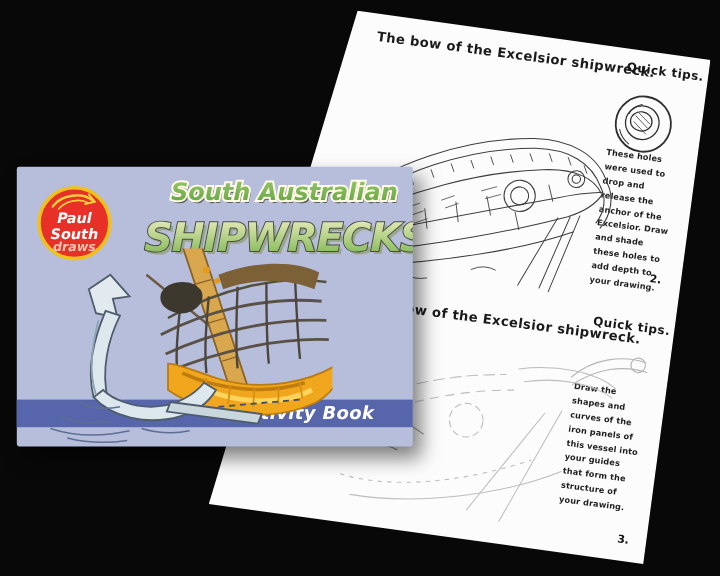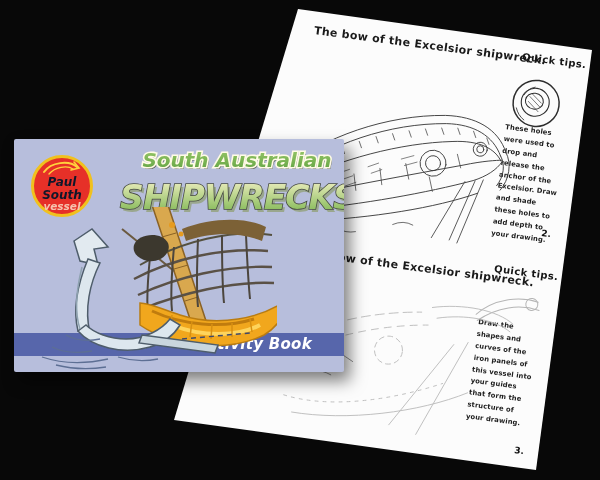--- a/index.html
+++ b/index.html
@@ -15,21 +15,21 @@
   .tips-title{font-size:10px;font-weight:700;letter-spacing:.4px;color:#161616;white-space:nowrap;}
   .tips-text{width:64px;font-size:6.8px;line-height:1.75;font-weight:600;letter-spacing:.1px;color:#1e1e1e;}
   .page-num{font-size:9px;font-weight:700;color:#111;}
 
   
   .cover{position:absolute;left:14px;top:139px;width:330px;height:233px;background:#b7bedc;
          border-radius:2px;box-shadow:6px 9px 16px rgba(0,0,0,.5);font-style:italic;}
   .badge{position:absolute;left:17px;top:16px;width:62px;height:62px;border-radius:50%;
          background:#e63028;border:3px solid #f0c11e;box-sizing:border-box;
          display:flex;flex-direction:column;align-items:center;justify-content:center;}
-  .badge .b1{font-size:12px;font-weight:700;color:#0f172a;line-height:1.02;}
+  .badge .b1{font-size:12px;font-weight:700;color:#ffffff;line-height:1.02;}
   .badge .b3{font-size:10.5px;font-weight:600;color:#f6c3ae;line-height:1.1;}
   .band{position:absolute;left:0;top:194px;width:330px;height:23px;background:#5766ab;z-index:3;}
   .band-label{position:absolute;right:32px;top:2px;font-size:15px;font-weight:700;color:#ffffff;
               letter-spacing:.3px;z-index:5;}
   .cover-illu{position:absolute;left:8px;top:68px;z-index:4;}
   .cover-title{position:absolute;left:0;top:0;z-index:2;}
 </style>
 </head>
 <body>
 
@@ -175,17 +175,17 @@
     <div class="badge">
       <svg width="42" height="17" viewBox="0 0 42 17">
         <g fill="none" stroke="#ffd23c" stroke-width="2" stroke-linecap="round">
           <path d="M3,13 C10,3 28,1 36,8"></path>
           <path d="M8,15 C14,8 26,6 32,10" stroke-width="1.4"></path>
           <path d="M33,3 L38,9 L30,11" stroke-width="1.6"></path>
         </g>
       </svg>
       <span class="b1">Paul</span>
       <span class="b1">South</span>
-      <span class="b3">vessel</span>
+      <span class="b3">draws</span>
     </div>
   </div>
 
 </div>
 
 </body></html>

